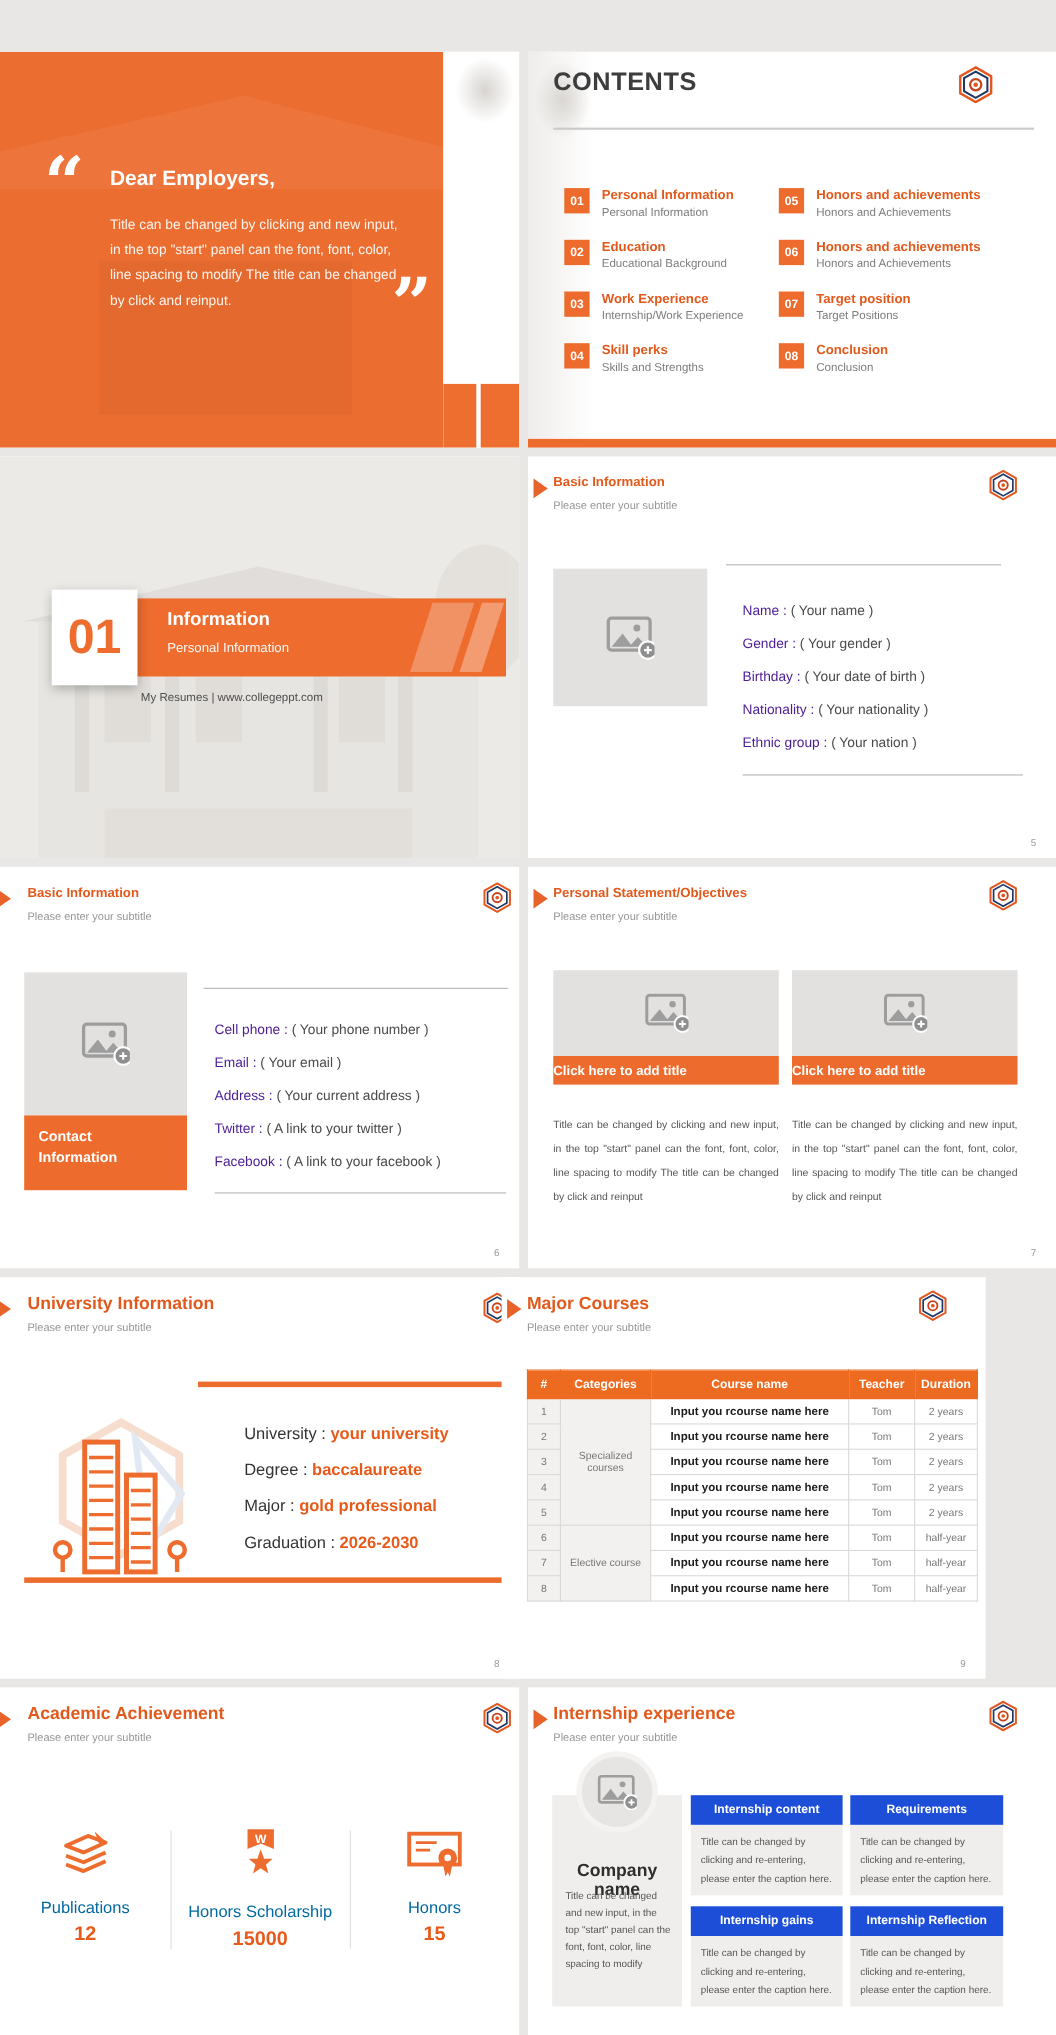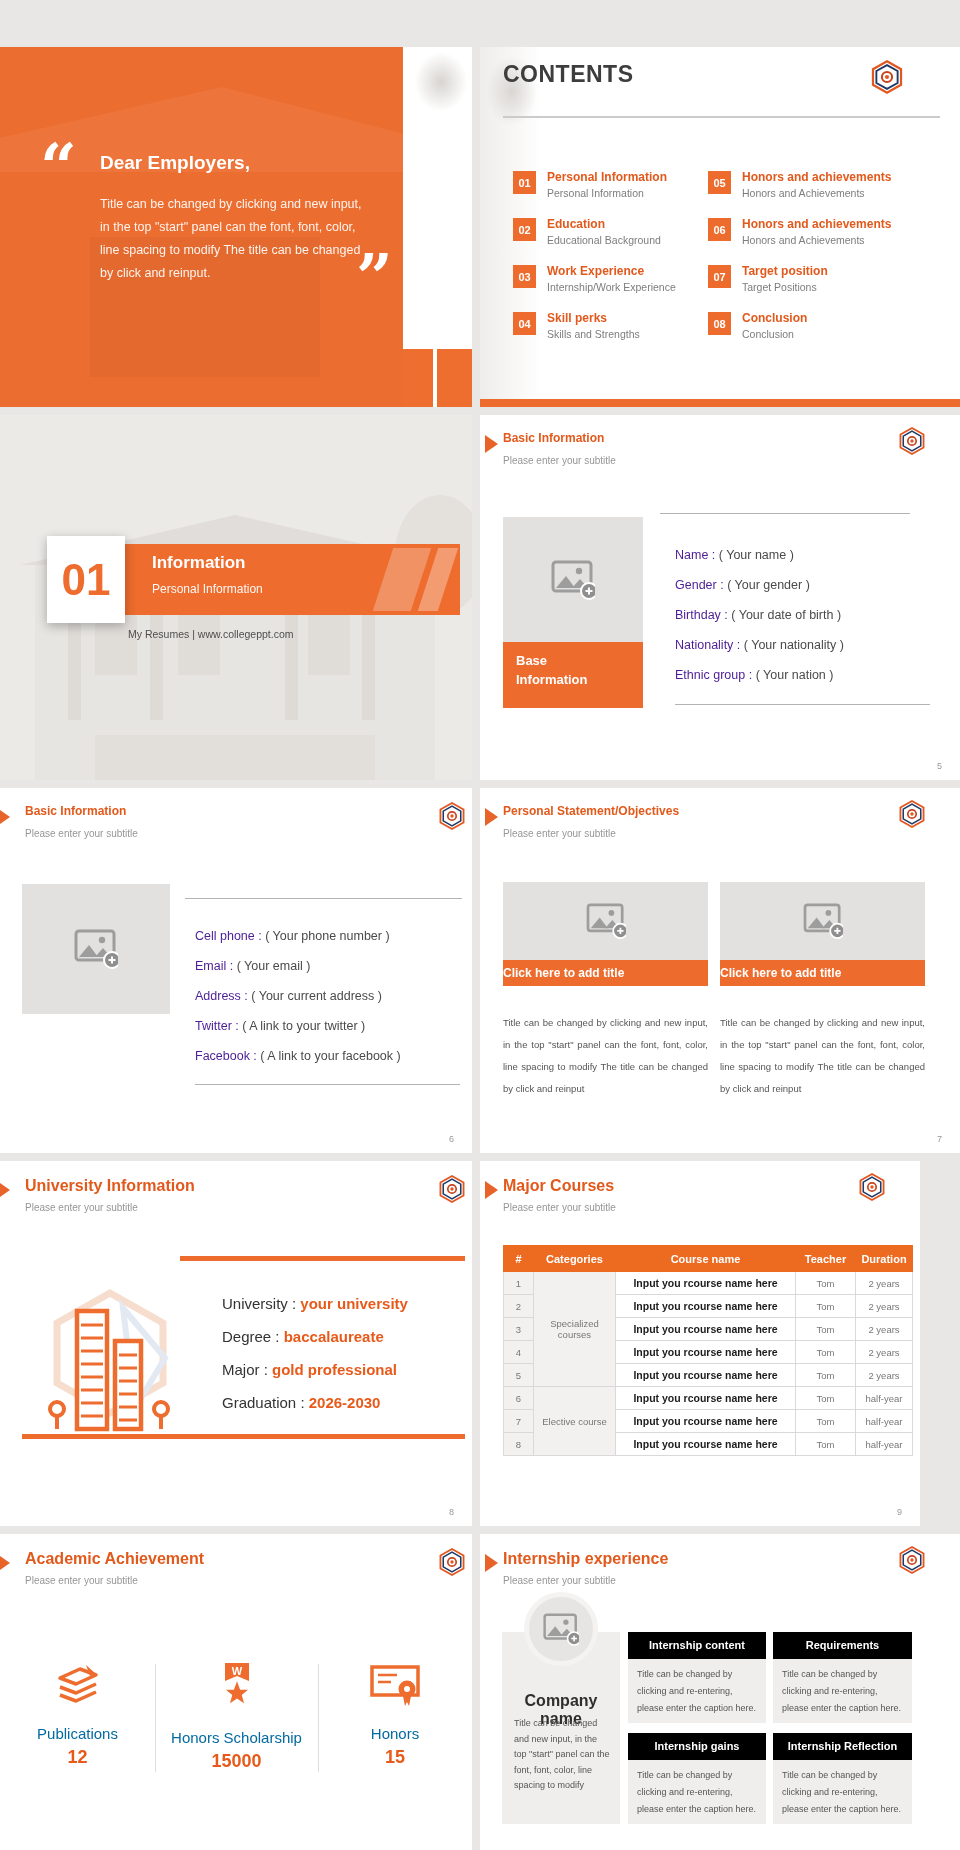--- a/index.html
+++ b/index.html
@@ -85,21 +85,21 @@
   .a-stat{position:absolute;top:125px;text-align:center;}
   .a-lbl{font-size:15px;color:#0369a1;margin-top:10px;}
   .a-val{font-size:18px;font-weight:bold;color:#e85a1a;margin-top:5px;}
   
   .i-panel{position:absolute;left:22px;top:98px;width:118px;height:192px;background:#efeeec;}
   .i-circle{position:absolute;left:44px;top:58px;width:74px;height:74px;border-radius:50%;
             background:#e7e5e3;border:5px solid #f4f3f1;display:flex;align-items:center;justify-content:center;}
   .i-cname{position:absolute;left:22px;top:158px;width:118px;text-align:center;
            font-size:16px;font-weight:bold;color:#2e2e2e;}
   .i-ccap{position:absolute;left:34px;top:182px;width:96px;font-size:9px;line-height:15.5px;color:#555;}
-  .i-card-h{position:absolute;height:27px;background:#000000;color:#fff;font-size:11px;
+  .i-card-h{position:absolute;height:27px;background:#1d4ed8;color:#fff;font-size:11px;
             font-weight:bold;text-align:center;line-height:27px;}
   .i-card-b{position:absolute;background:#efeeec;font-size:9px;line-height:17px;color:#555;
             padding:7px 9px;}
 </style>
 </head>
 <body>
 
 <svg width="0" height="0" style="position:absolute">
   <defs>
     <g id="logo-badge">
@@ -236,21 +236,20 @@
     <div class="s-sub" style="left:23px;top:40px">Please enter your subtitle</div>
     <svg class="logo" style="right:34px;top:12px" width="28" height="28" viewBox="0 0 40 40">
         <use href="#logo-badge"></use>
       </svg>
     <div class="hrline" style="left:180px;top:98px;width:250px"></div>
     <div class="ph" style="left:23px;top:102px;width:140px;height:125px">
       <svg width="44" height="40" viewBox="0 0 44 40">
           <use href="#img-ph"></use>
         </svg>
     </div>
-    <div class="obox" style="left:23px;top:227px;width:140px;height:66px">Base Information</div>
     <div class="fields" style="left:195px;top:125px">
       <div><span class="lbl">Name :</span> <span class="val">( Your name )</span></div>
       <div><span class="lbl">Gender :</span> <span class="val">( Your gender )</span></div>
       <div><span class="lbl">Birthday :</span> <span class="val">( Your date of birth )</span></div>
       <div><span class="lbl">Nationality :</span> <span class="val">( Your nationality )</span></div>
       <div><span class="lbl">Ethnic group :</span> <span class="val">( Your nation )</span></div>
     </div>
     <div class="hrline" style="left:195px;top:289px;width:255px"></div>
     <div class="pagenum">5</div>
   </section>
@@ -261,20 +260,21 @@
     <div class="s-sub" style="left:25px;top:40px">Please enter your subtitle</div>
     <svg class="logo" style="right:6px;top:14px" width="28" height="28" viewBox="0 0 40 40">
         <use href="#logo-badge"></use>
       </svg>
     <div class="hrline" style="left:185px;top:110px;width:277px"></div>
     <div class="ph" style="left:22px;top:96px;width:148px;height:130px">
       <svg width="44" height="40" viewBox="0 0 44 40">
           <use href="#img-ph"></use>
         </svg>
     </div>
+    <div class="obox" style="left:22px;top:226px;width:148px;height:68px">Contact Information</div>
     <div class="fields" style="left:195px;top:133px">
       <div><span class="lbl">Cell phone :</span> <span class="val">( Your phone number )</span></div>
       <div><span class="lbl">Email :</span> <span class="val">( Your email )</span></div>
       <div><span class="lbl">Address :</span> <span class="val">( Your current address )</span></div>
       <div><span class="lbl">Twitter :</span> <span class="val">( A link to your twitter )</span></div>
       <div><span class="lbl">Facebook :</span> <span class="val">( A link to your facebook )</span></div>
     </div>
     <div class="hrline" style="left:195px;top:296px;width:265px"></div>
     <div class="pagenum">6</div>
   </section>
@@ -330,21 +330,21 @@
     </svg>
     <div class="u-lines">
       <div><span class="lbl">University : </span><span class="val">your university</span></div>
       <div><span class="lbl">Degree : </span><span class="val">baccalaureate</span></div>
       <div><span class="lbl">Major : </span><span class="val">gold professional</span></div>
       <div><span class="lbl">Graduation : </span><span class="val">2026-2030</span></div>
     </div>
     <div class="pagenum">8</div>
   </section>
 
-  <section class="cell" style="left:480px;top:1114px;width:440px;height:365px">
+  <section class="cell" style="left:456px;top:1114px;width:440px;height:365px">
     <div class="arrow" style="left:5px;top:20px"></div>
     <div class="s-title" style="left:23px;top:16px;font-size:16px">Major Courses</div>
     <div class="s-sub" style="left:23px;top:41px">Please enter your subtitle</div>
     <svg class="logo" style="right:34px;top:12px" width="28" height="28" viewBox="0 0 40 40">
         <use href="#logo-badge"></use>
       </svg>
     <table class="tbl">
       <colgroup>
           <col style="width:30px">
           <col style="width:82px">

